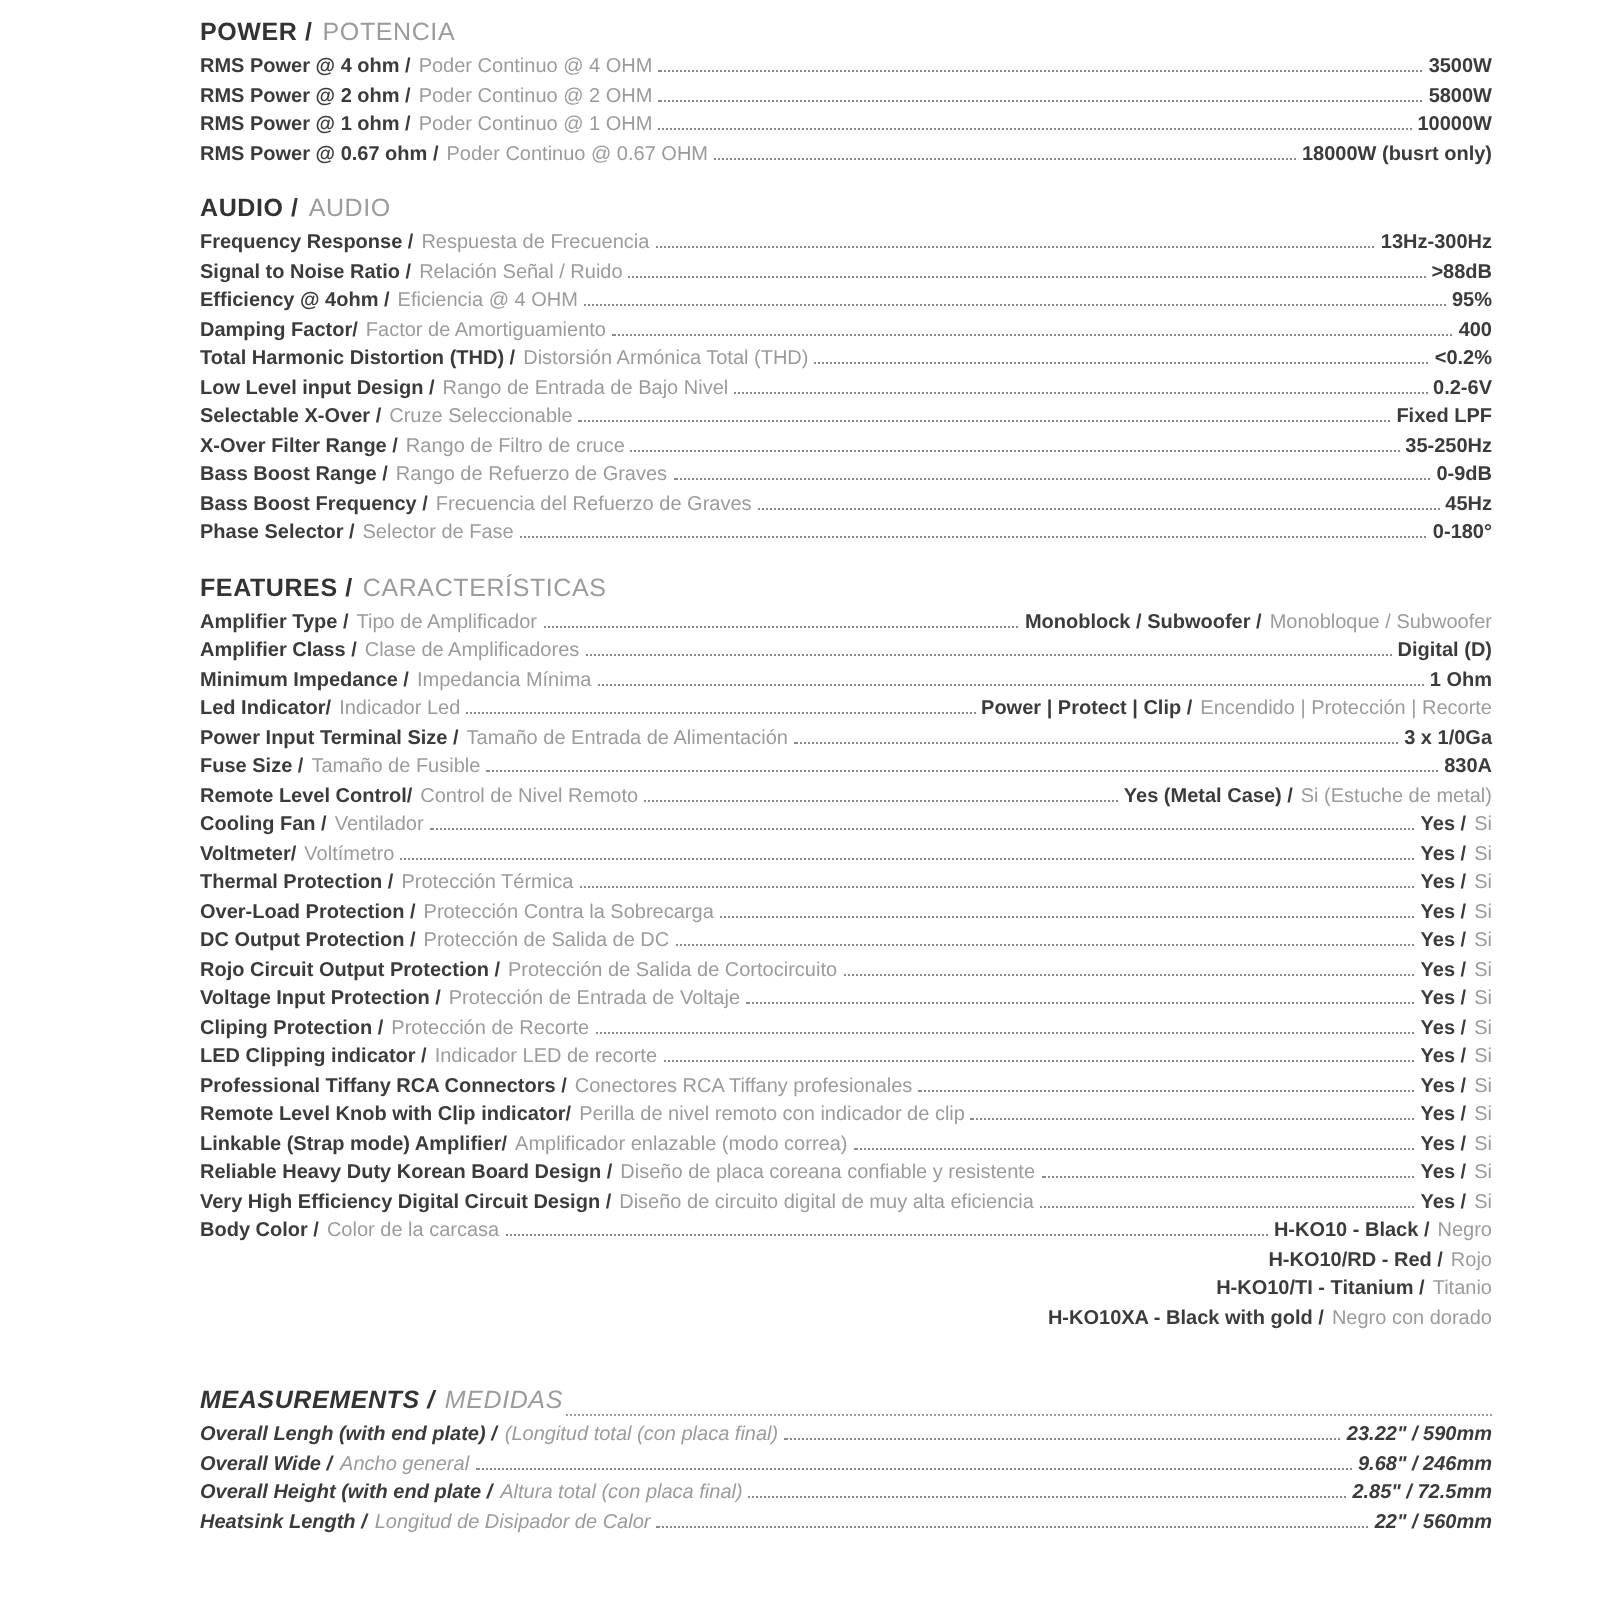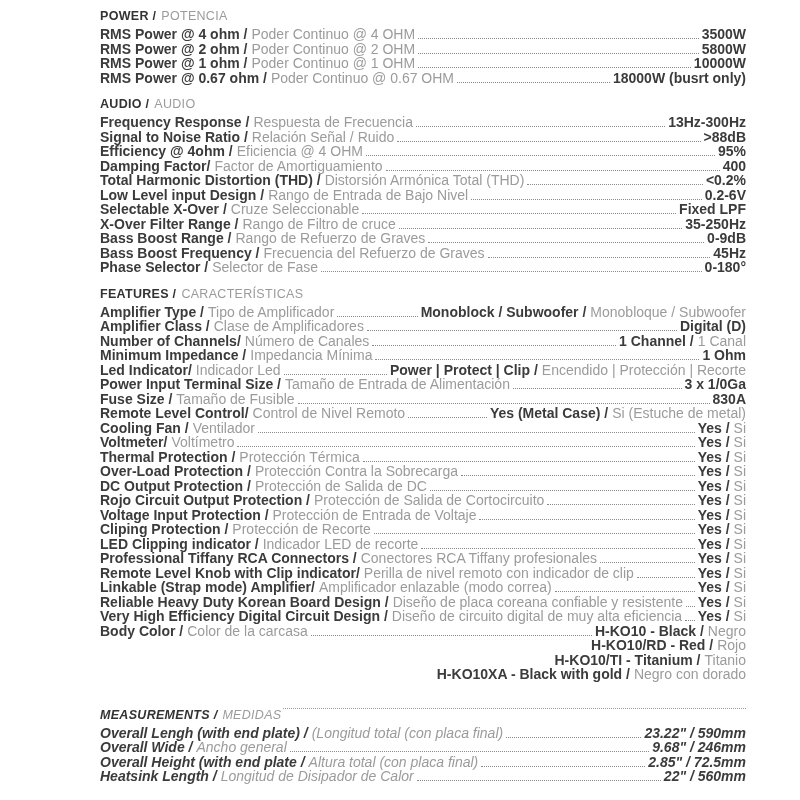--- a/index.html
+++ b/index.html
@@ -18,33 +18,33 @@
     overflow: hidden;
   }
   .section { margin: 0 0 12px 0; }
   .sec-power { margin-bottom: 12px; }
   .sec-audio { margin-bottom: 12px; }
   .sec-features { margin-bottom: 26px; }
   .sec-measurements { margin-bottom: 0; font-style: italic; }
 
   .sec-head {
     display: flex;
-    align-items: flex-start;
+    align-items: flex-end;
     font-size: 12.5px;
     line-height: 15px;
     margin-bottom: 3px;
     white-space: nowrap;
   }
   .sec-head .t1 { font-weight: 700; color: #333333; letter-spacing: 0.3px; }
   .sec-head .t2 { font-weight: 400; color: #9b9b9b; margin-left: 5px; letter-spacing: 0.3px; }
 
   .row {
     display: flex;
     align-items: baseline;
-    font-size: 14px;
+    font-size: 10px;
     line-height: 14.5px;
     height: 14.5px;
     white-space: nowrap;
   }
   .row.right { justify-content: flex-end; }
 
   .len { font-weight: 700; color: #3b3b3b; }
   .les { font-weight: 400; color: #9b9b9b; margin-left: 4px; }
   .ven { font-weight: 700; color: #3b3b3b; }
   .ves { font-weight: 400; color: #9b9b9b; margin-left: 4px; }
@@ -218,27 +218,20 @@
   </div>
 
   <div class="row">
     <span class="len">Amplifier Class /</span>
     <span class="les">Clase de Amplificadores</span>
     <span class="dots"></span>
     <span class="ven">Digital (D)</span>
 
   </div>
 
-  <div class="row">
-    <span class="len">Number of Channels/</span>
-    <span class="les">Número de Canales</span>
-    <span class="dots"></span>
-    <span class="ven">1 Channel /</span>
-    <span class="ves">1 Canal</span>
-  </div>
 
   <div class="row">
     <span class="len">Minimum Impedance /</span>
     <span class="les">Impedancia Mínima</span>
     <span class="dots"></span>
     <span class="ven">1 Ohm</span>
 
   </div>
 
   <div class="row">

